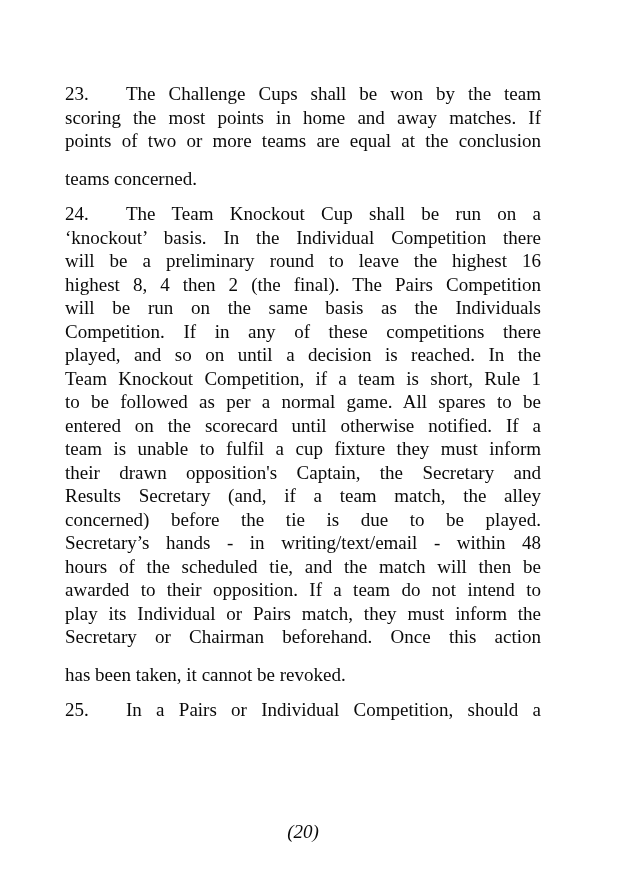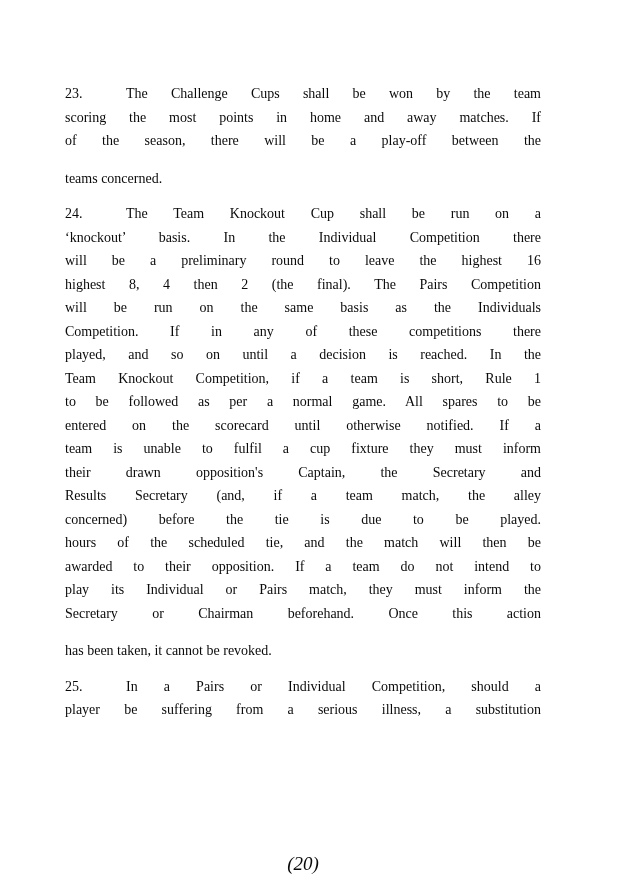--- a/index.html
+++ b/index.html
@@ -19,21 +19,21 @@
   .content {
     position: absolute;
     left: 65px;
     top: 82px;
     width: 476px;
   }
   .paragraph {
     margin: 0 0 12px 0;
   }
   .line {
-    font-size: 14px;
+    font-size: 19px;
     line-height: 23.5px;
     text-align: justify;
     text-align-last: justify;
     -moz-text-align-last: justify;
   }
   .line.flush-left {
     text-align-last: left;
     margin-top: 14px;
     -moz-text-align-last: left;
   }
@@ -43,54 +43,53 @@
   }
   .page-number {
     position: absolute;
     left: 65px;
     top: 820px;
     width: 476px;
     text-align: center;
     font-size: 19px;
     line-height: 23.5px;
     font-style: italic;
-    margin-top: 32px;
   }
 </style>
 </head>
 <body>
 
 <div class="page">
   <div class="content" id="paragraphs-container">
       <div class="paragraph">
         <div class="line"><span class="para-number">23.</span>The Challenge Cups shall be won by the team</div>
         <div class="line">scoring the most points in home and away matches. If</div>
-        <div class="line">of the season, there will be a play-off between the</div>
+        <div class="line">points of two or more teams are equal at the conclusion</div>
         <div class="line flush-left">teams concerned.</div>
       </div>
       <div class="paragraph">
         <div class="line"><span class="para-number">24.</span>The Team Knockout Cup shall be run on a</div>
         <div class="line">‘knockout’ basis. In the Individual Competition there</div>
         <div class="line">will be a preliminary round to leave the highest 16</div>
         <div class="line">highest 8, 4 then 2 (the final). The Pairs Competition</div>
         <div class="line">will be run on the same basis as the Individuals</div>
         <div class="line">Competition. If in any of these competitions there</div>
         <div class="line">played, and so on until a decision is reached. In the</div>
         <div class="line">Team Knockout Competition, if a team is short, Rule 1</div>
         <div class="line">to be followed as per a normal game. All spares to be</div>
         <div class="line">entered on the scorecard until otherwise notified. If a</div>
         <div class="line">team is unable to fulfil a cup fixture they must inform</div>
         <div class="line">their drawn opposition's Captain, the Secretary and</div>
         <div class="line">Results Secretary (and, if a team match, the alley</div>
         <div class="line">concerned) before the tie is due to be played.</div>
+        <div class="line">Secretary’s hands - in writing/text/email - within 48</div>
         <div class="line">hours of the scheduled tie, and the match will then be</div>
         <div class="line">awarded to their opposition. If a team do not intend to</div>
         <div class="line">play its Individual or Pairs match, they must inform the</div>
         <div class="line">Secretary or Chairman beforehand. Once this action</div>
         <div class="line flush-left">has been taken, it cannot be revoked.</div>
       </div>
       <div class="paragraph">
         <div class="line"><span class="para-number">25.</span>In a Pairs or Individual Competition, should a</div>
-        <div class="line">player be suffering from a serious illness, a substitution</div>
       </div>
     </div>
   <div class="page-number">(20)</div>
 </div>
 
 </body></html>

